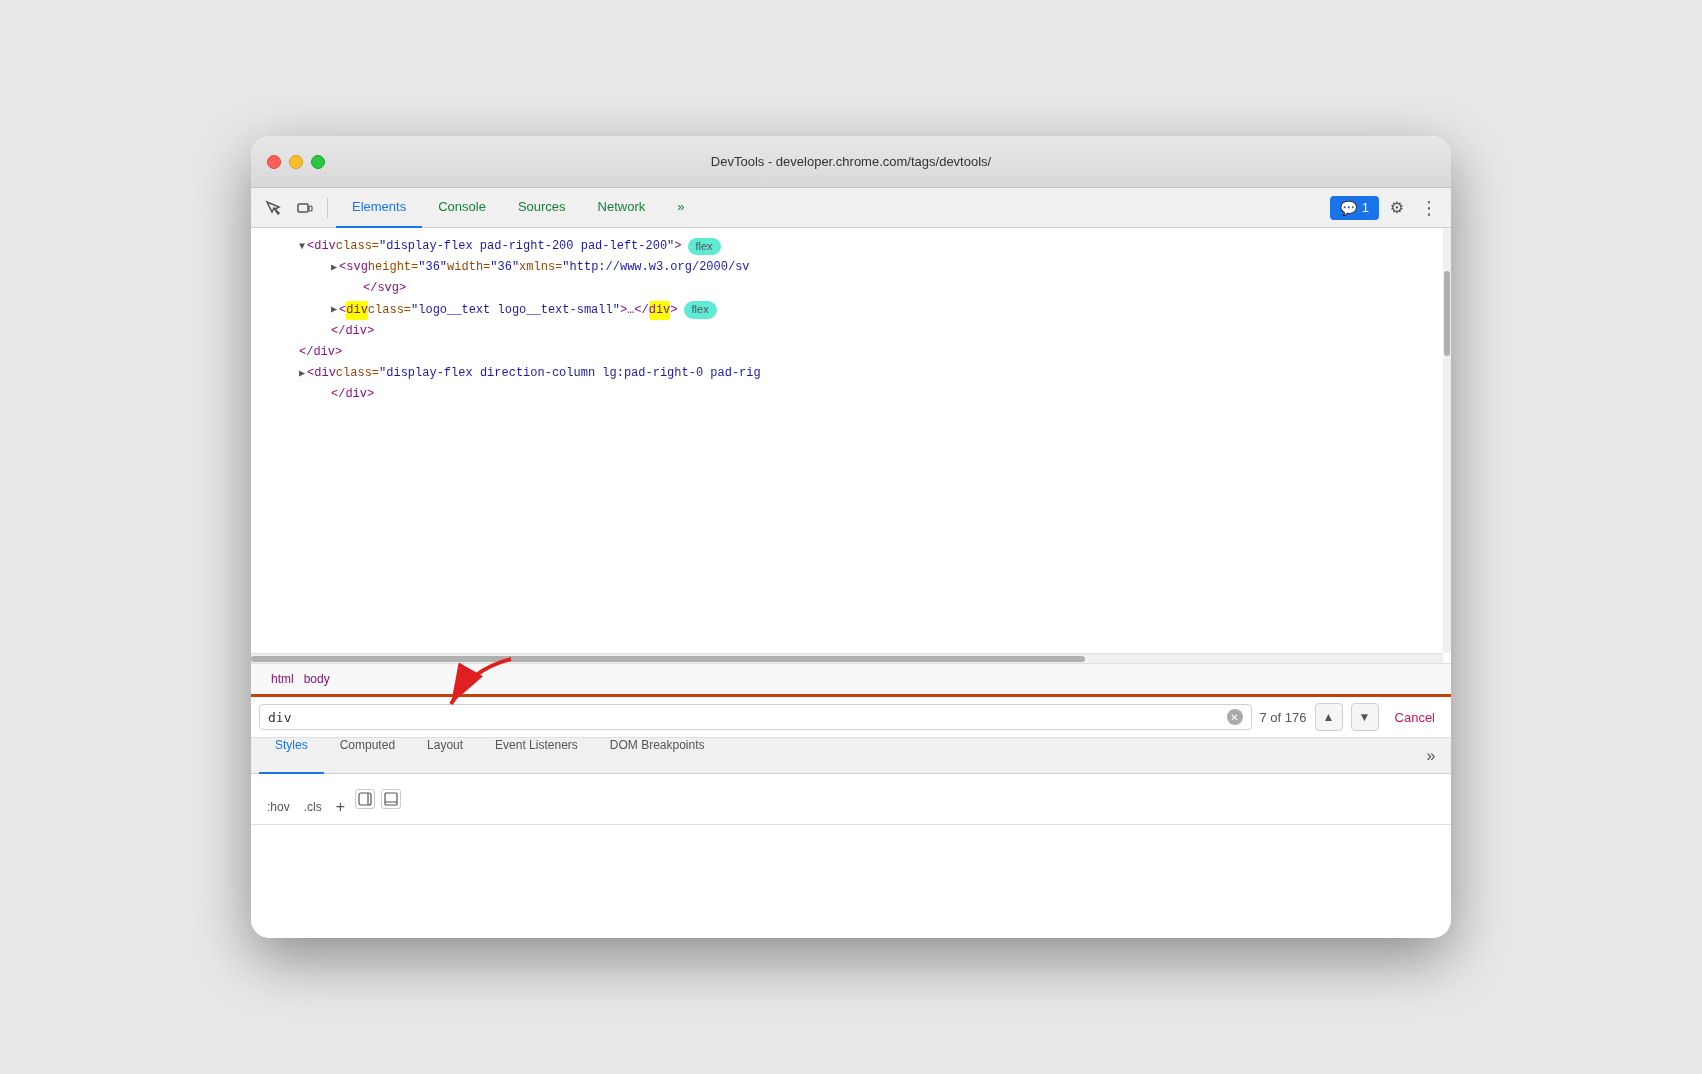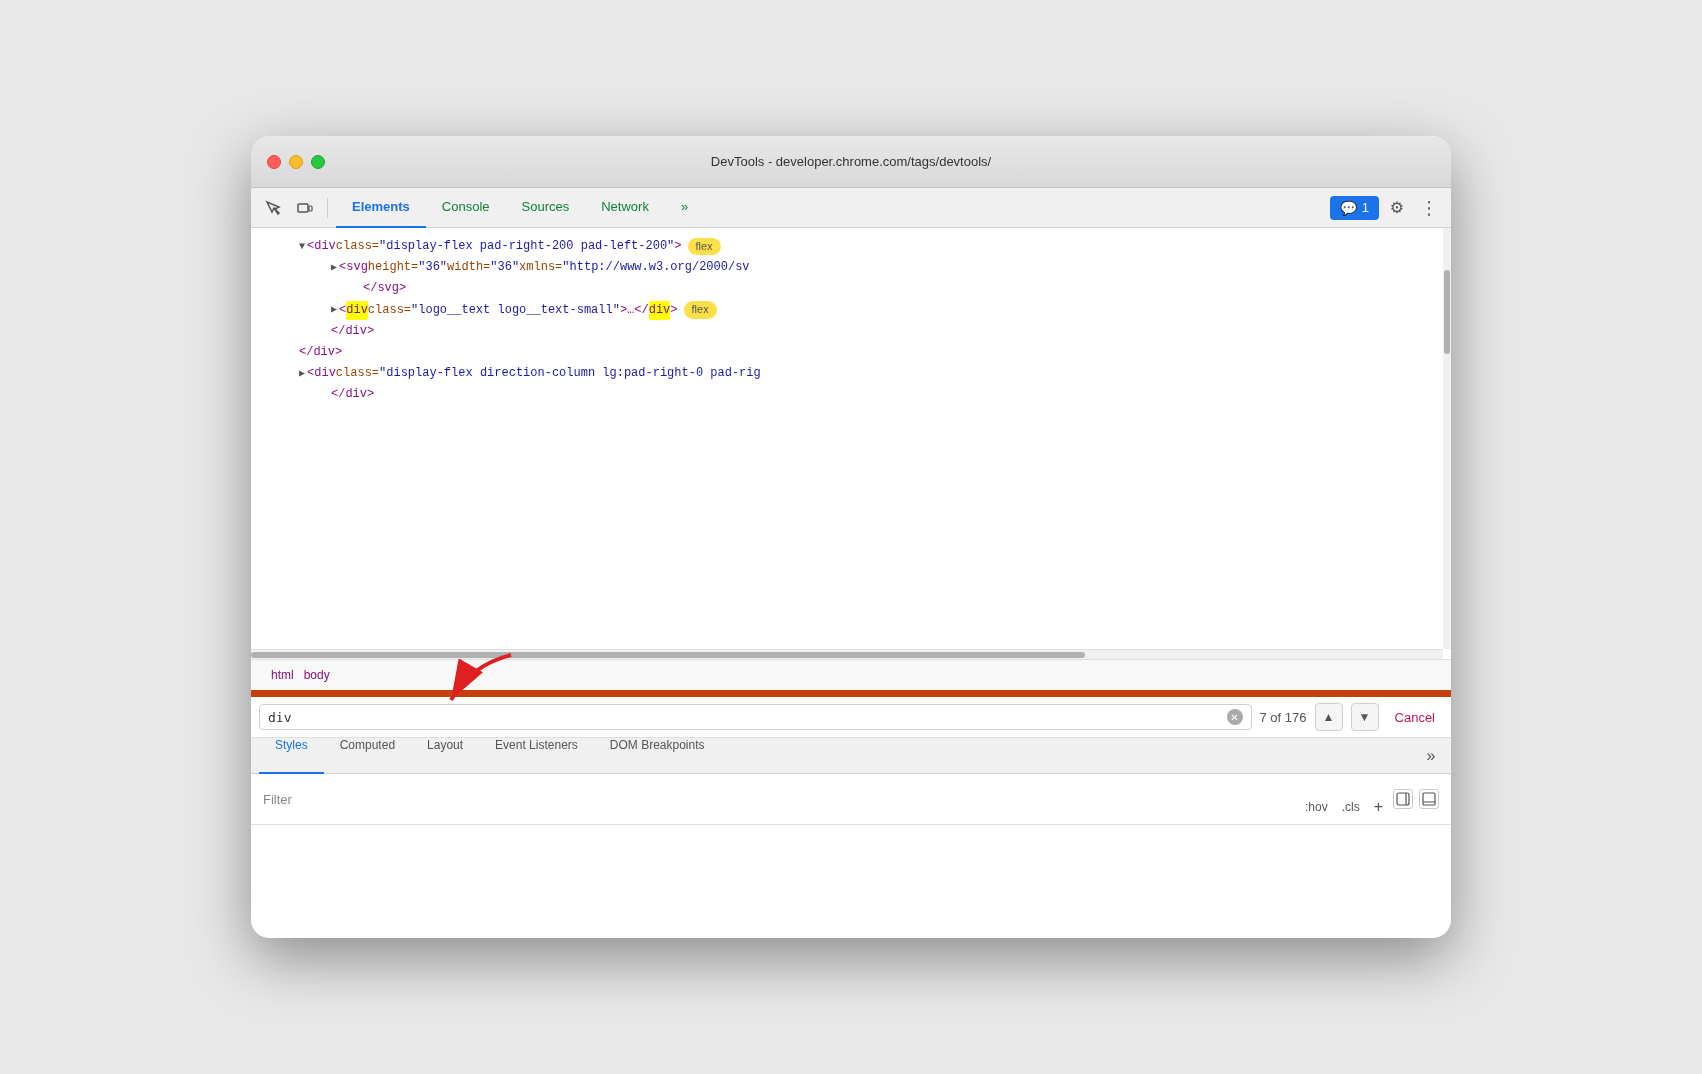--- a/index.html
+++ b/index.html
@@ -102,21 +102,21 @@
       align-items: center;
       font-size: 13px;
       color: #15803d;
       cursor: pointer;
       border-bottom: 2px solid transparent;
       white-space: nowrap;
     }
     .tab.active {
       color: #1a73e8;
       border-bottom: 2px solid #1a73e8;
-      font-weight: 700;
+      font-weight: 400;
     }
     .toolbar-right {
       display: flex;
       align-items: center;
       gap: 4px;
     }
     .badge-btn {
       background: #1a73e8;
       color: white;
       border: none;
@@ -168,21 +168,21 @@
     .arrow { color: #555; font-size: 10px; margin-right: 2px; }
     .tag { color: #881280; }
     .attr-name { color: #994500; }
     .attr-value { color: #1a1aa6; }
     .highlight-tag {
       background: #ffff00;
       color: #881280;
       border-radius: 2px;
     }
     .badge {
-      background: #fde047;
+      background: #5eead4;
       color: #555;
       border-radius: 10px;
       padding: 0 8px;
       font-size: 11px;
       margin-left: 6px;
       font-family: -apple-system, sans-serif;
     }
     .scrollbar-h {
       height: 10px;
       background: #f0f0f0;
@@ -198,21 +198,21 @@
       background: #b0b0b0;
       border-radius: 3px;
     }
 
     
     .breadcrumb-bar {
       display: flex;
       align-items: flex-end;
       padding: 6px 16px;
       background: #f8f8f8;
-      border-bottom: 7px solid #c2410c;
+      border-bottom: 3px solid #c2410c;
       gap: 2px;
       position: relative;
     }
     .breadcrumb-item {
       font-size: 12px;
       color: #881280;
       cursor: pointer;
       padding: 2px 4px;
     }
 
@@ -557,21 +557,20 @@
         </div>
         <div class="panel-tab">
           <span>DOM Breakpoints</span>
         </div>
         <button class="panel-more-btn">
           <span>»</span>
         </button>
       </div>
 
       <div class="filter-bar">
-        <span class="filter-label">Filter</span>
         <div class="filter-actions">
           <button class="filter-action-btn">:hov</button>
           <button class="filter-action-btn">.cls</button>
           <button class="filter-action-btn" style="font-size:16px; color:#555;">+</button>
           <button class="filter-action-icon">
             <svg width="14" height="14" viewBox="0 0 14 14" fill="none">
               <rect x="1" y="1" width="12" height="12" rx="2" stroke="#555" stroke-width="1.2"></rect>
               <line x1="10" y1="1" x2="10" y2="13" stroke="#555" stroke-width="1.2"></line>
             </svg>
           </button>

